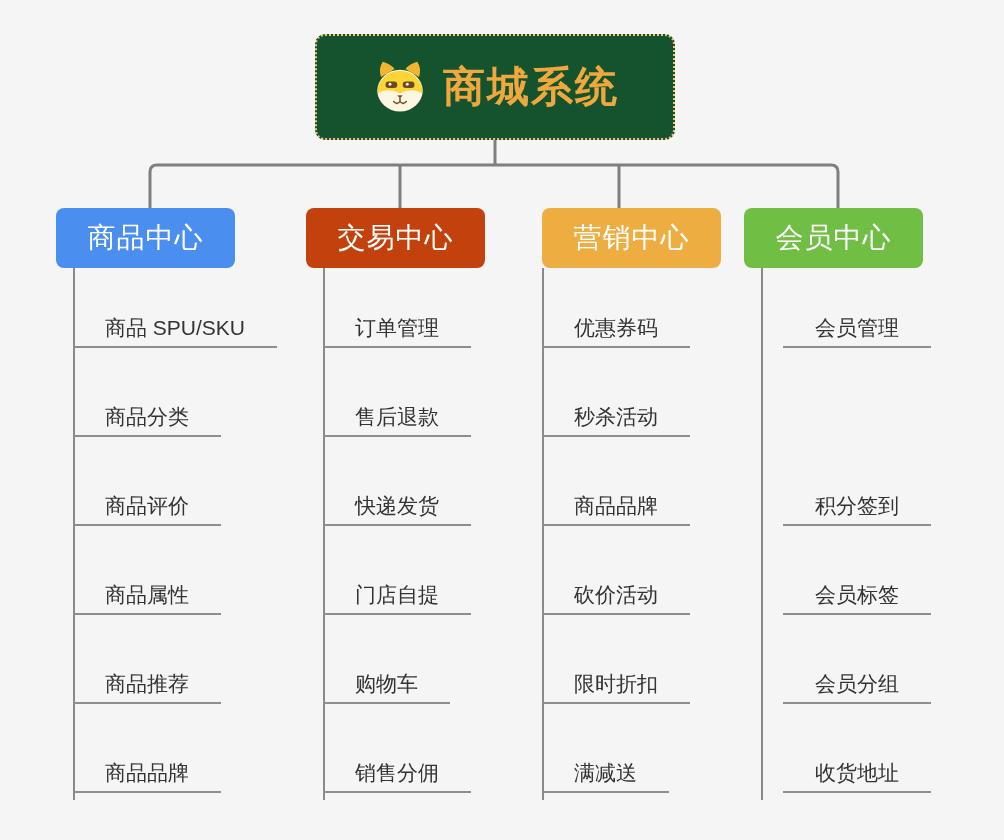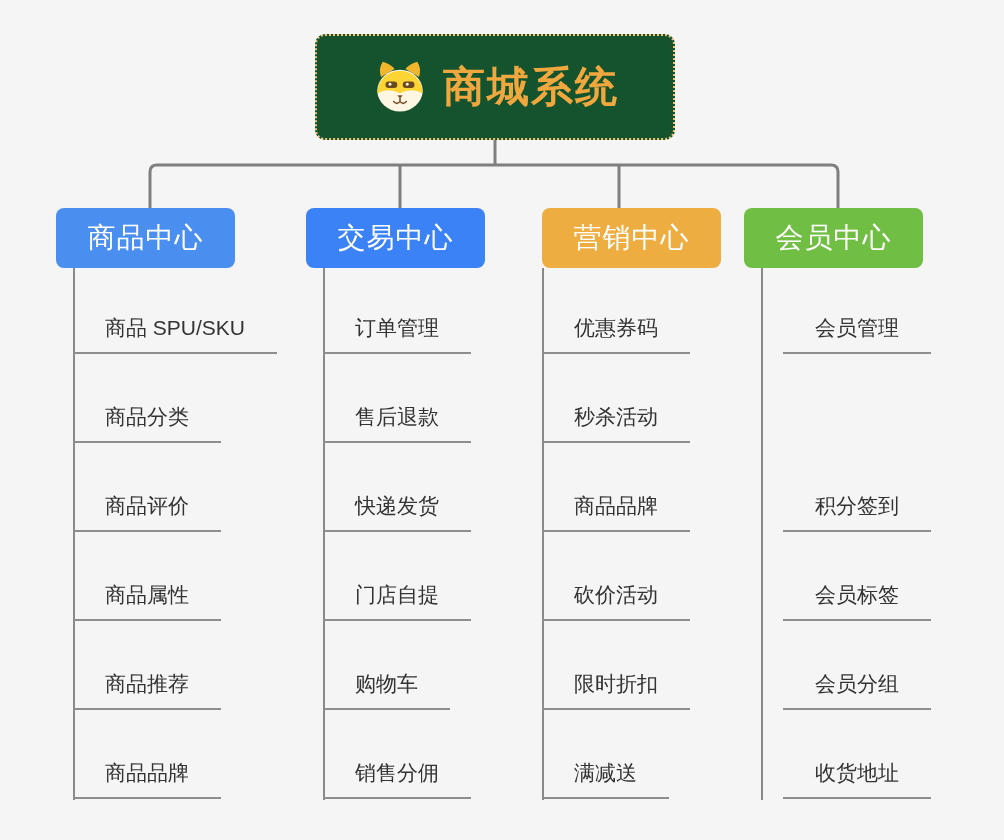--- a/index.html
+++ b/index.html
@@ -28,21 +28,21 @@
     position:absolute;top:208px;width:179px;height:60px;
     border-radius:8px;color:#ffffff;font-size:28px;font-weight:500;
     display:flex;align-items:center;justify-content:center;
     letter-spacing:1px;white-space:nowrap;
   }
   .bh0{left:56px;}  .bh1{left:306px;}  .bh2{left:542px;}  .bh3{left:744px;}
 
   
   .leaf{
     position:absolute;
-    padding:4px 32px 10px 32px;
+    padding:4px 32px 4px 32px;
     border-bottom:2px solid #8e8e8e;
     font-size:21px;line-height:29px;color:#333333;
     white-space:nowrap;
   }
   .c0{left:73px;} .c1{left:323px;} .c2{left:542px;} .c3{left:783px;}
   .r0{top:309px;} .r1{top:398px;} .r2{top:487px;}
   .r3{top:576px;} .r4{top:665px;} .r5{top:754px;}
 </style>
 </head>
 <body>
@@ -76,21 +76,21 @@
       <rect x="35" y="23" width="13" height="7" rx="3.5" fill="#6b4a1f"></rect>
       <circle cx="21" cy="26" r="1.6" fill="#fdf6e3"></circle>
       <circle cx="40" cy="26" r="1.6" fill="#fdf6e3"></circle>
       <path d="M29 38 L35 38 L32 42 Z" fill="#7a5230"></path>
       <path d="M32 42 L32 45 M25 45 Q28.5 49 32 45 Q35.5 49 39 45" stroke="#7a5230" stroke-width="1.8" fill="none" stroke-linecap="round"></path>
     </svg>
     <span class="root-title">商城系统</span>
   </div>
 
   <div class="branch-header bh0" style="background-color: rgb(74, 142, 240);">商品中心</div>
-  <div class="branch-header bh1" style="background-color: #3b82f6;">交易中心</div>
+  <div class="branch-header bh1" style="background-color: #c2410c;">交易中心</div>
   <div class="branch-header bh2" style="background-color: rgb(237, 173, 64);">营销中心</div>
   <div class="branch-header bh3" style="background-color: rgb(112, 190, 68);">会员中心</div>
 
   <div class="leaf c0 r0">商品 SPU/SKU</div>
   <div class="leaf c0 r1">商品分类</div>
   <div class="leaf c0 r2">商品评价</div>
   <div class="leaf c0 r3">商品属性</div>
   <div class="leaf c0 r4">商品推荐</div>
   <div class="leaf c0 r5">商品品牌</div>
 

